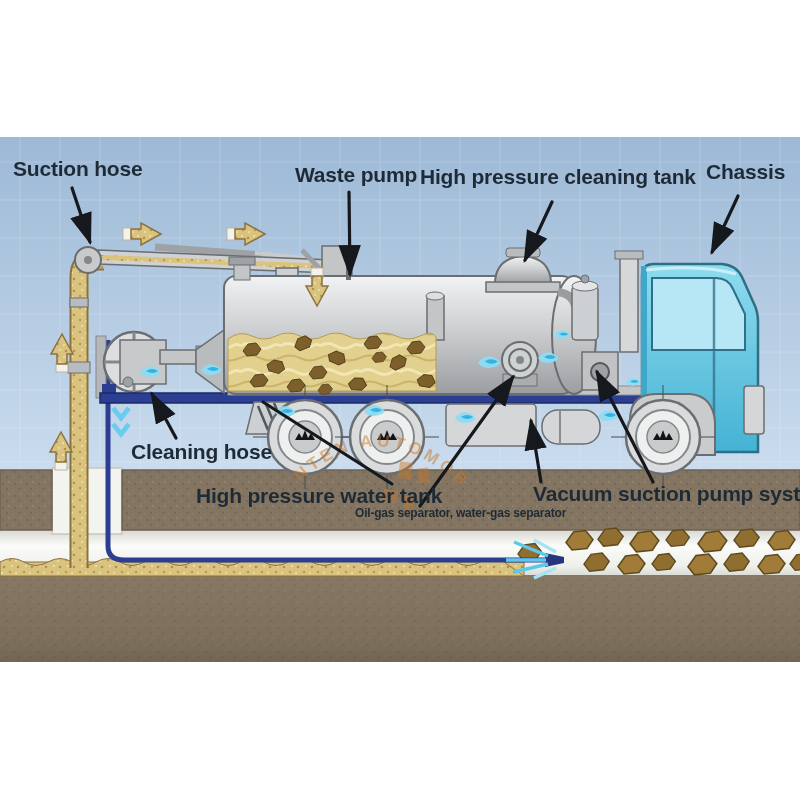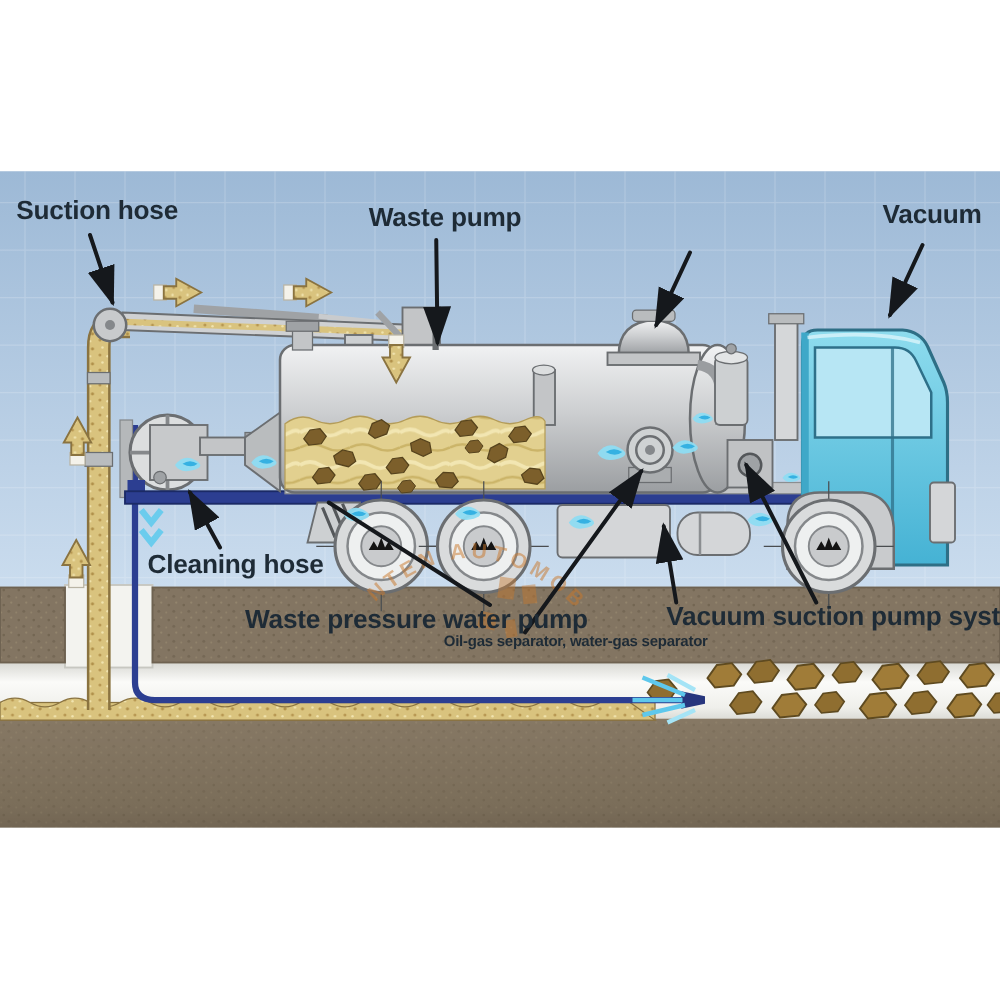--- a/index.html
+++ b/index.html
@@ -299,19 +299,20 @@
     <path d="M176 438 L152 394" marker-end="url(#mArrow)"></path>
     <path d="M392 484 L263 402"></path>
     <path d="M420 506 L513 377" marker-end="url(#mArrow)"></path>
     <path d="M541 482 L531 421" marker-end="url(#mArrow)"></path>
     <path d="M653 482 L597 372" marker-end="url(#mArrow)"></path>
   </g>
 </svg>
 
 <div class="lbl" style="left:13px;top:158px">Suction hose</div>
 <div class="lbl" style="left:295px;top:164px">Waste pump</div>
-<div class="lbl" style="left:706px;top:161px">Vacuum</div>
-<div class="lbl" style="left:118px;top:441px">Cleaning hose</div>
-<div class="lbl" style="left:196px;top:485px">Waste pressure water pump</div>
+<div class="lbl" style="left:420px;top:166px">High pressure cleaning tank</div>
+<div class="lbl" style="left:706px;top:161px">Chassis</div>
+<div class="lbl" style="left:131px;top:441px">Cleaning hose</div>
+<div class="lbl" style="left:196px;top:485px">High pressure water tank</div>
 <div class="lbl small" style="left:355px;top:507px">Oil-gas separator, water-gas separator</div>
 <div class="lbl" style="left:533px;top:483px">Vacuum suction pump system</div>
 
 </div>
 
 </body></html>

